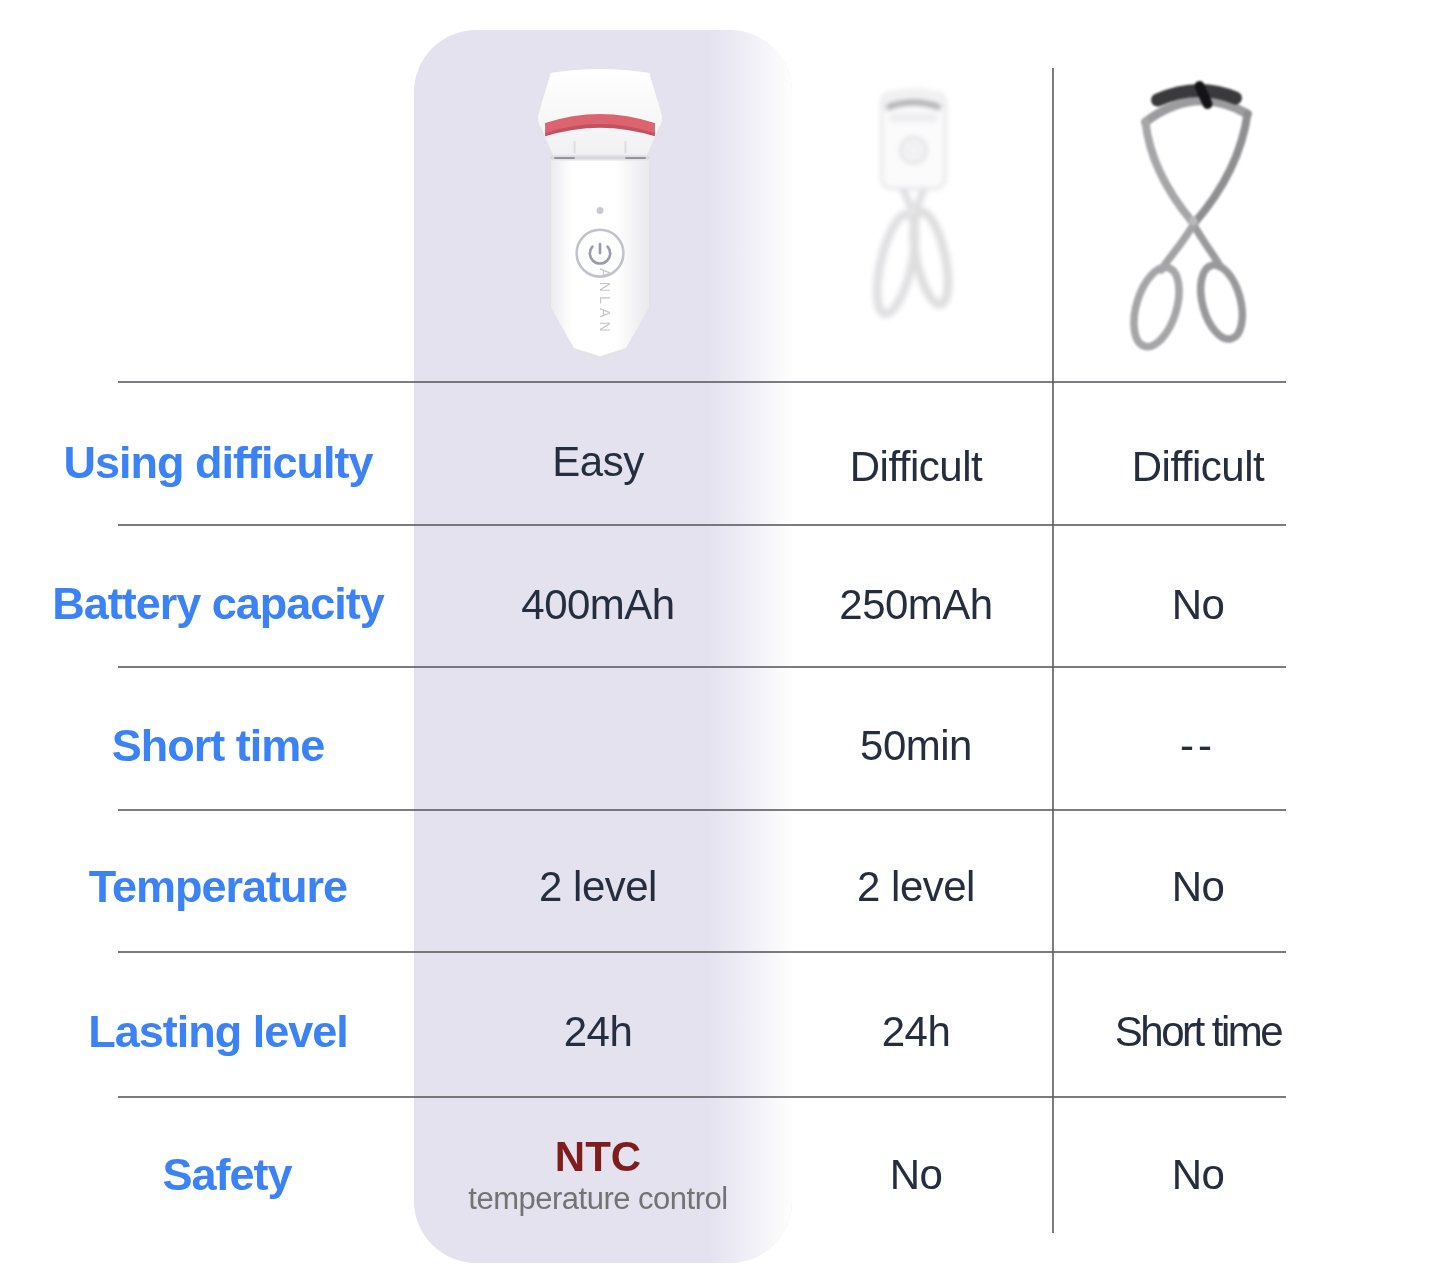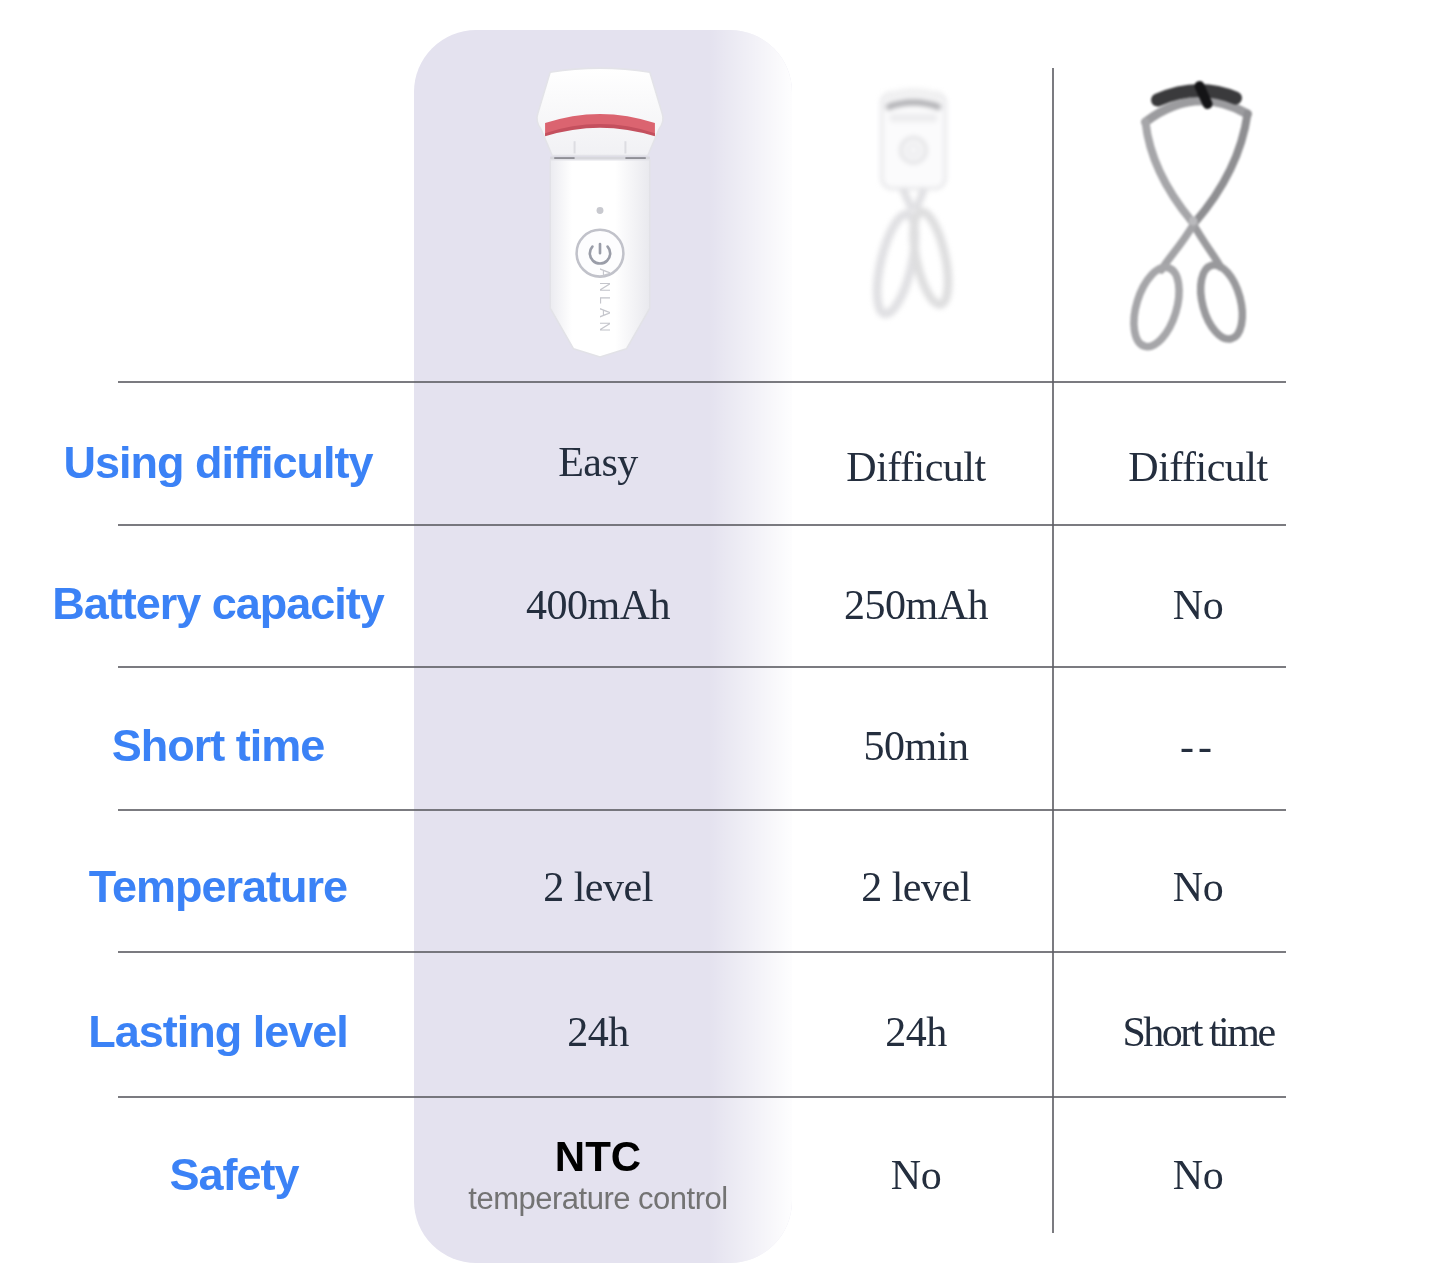--- a/index.html
+++ b/index.html
@@ -24,25 +24,25 @@
   .vline{
     position:absolute;left:1052px;top:68px;width:2px;height:1165px;
     background:rgba(94,94,100,0.82);z-index:2;
   }
   
   .cell{
     position:absolute;width:356px;height:120px;display:flex;
     align-items:center;justify-content:center;text-align:center;z-index:3;
   }
   .label{font-weight:bold;font-size:45px;letter-spacing:-1px;color:#3b82f6;}
-  .value{font-size:42px;letter-spacing:-0.5px;color:#242e3e;font-family:Liberation Serif, serif;}
+  .value{font-size:42px;letter-spacing:-0.5px;color:#242e3e;}
   .value-tight{letter-spacing:-2.5px;}
   .value-dashes{letter-spacing:4px;}
   .cell-stack{flex-direction:column;line-height:1.15;}
-  .value-ntc{font-weight:bold;font-size:42px;color:#000000;}
+  .value-ntc{font-weight:bold;font-size:42px;color:#7f1d1d;}
   .value-sub{font-size:31px;letter-spacing:-0.5px;color:#737373;}
   
   .product{position:absolute;z-index:3;}
   .blurry{filter:blur(2.4px);}
   .blurry-light{filter:blur(1.2px);}
 </style>
 </head>
 <body>
 
 <div class="stage">
@@ -126,21 +126,21 @@
       <ellipse cx="49" cy="249" rx="20" ry="41" transform="rotate(17 49 249)" fill="none" stroke="#a6a6a9" stroke-width="7.5"></ellipse>
       <ellipse cx="114" cy="244" rx="19" ry="38" transform="rotate(-15 114 244)" fill="none" stroke="#99999c" stroke-width="7.5"></ellipse>
     </svg>
   </div>
 
   <div class="cell label" style="left:40px;top:403px">Using difficulty</div>
   <div class="cell label" style="left:40px;top:544px">Battery capacity</div>
   <div class="cell label" style="left:40px;top:686px">Short time</div>
   <div class="cell label" style="left:40px;top:827px">Temperature</div>
   <div class="cell label" style="left:40px;top:972px">Lasting level</div>
-  <div class="cell label" style="left:56px;top:1115px">Safety</div>
+  <div class="cell label" style="left:49px;top:1115px">Safety</div>
 
   <div class="cell value" style="left:420px;top:402px">Easy</div>
   <div class="cell value" style="left:420px;top:545px">400mAh</div>
   <div class="cell value" style="left:420px;top:827px">2 level</div>
   <div class="cell value" style="left:420px;top:972px">24h</div>
   <div class="cell cell-stack" style="left:420px;top:1105px;height:140px">
     <span class="value-ntc">NTC</span>
     <span class="value-sub">temperature control</span>
   </div>
 

